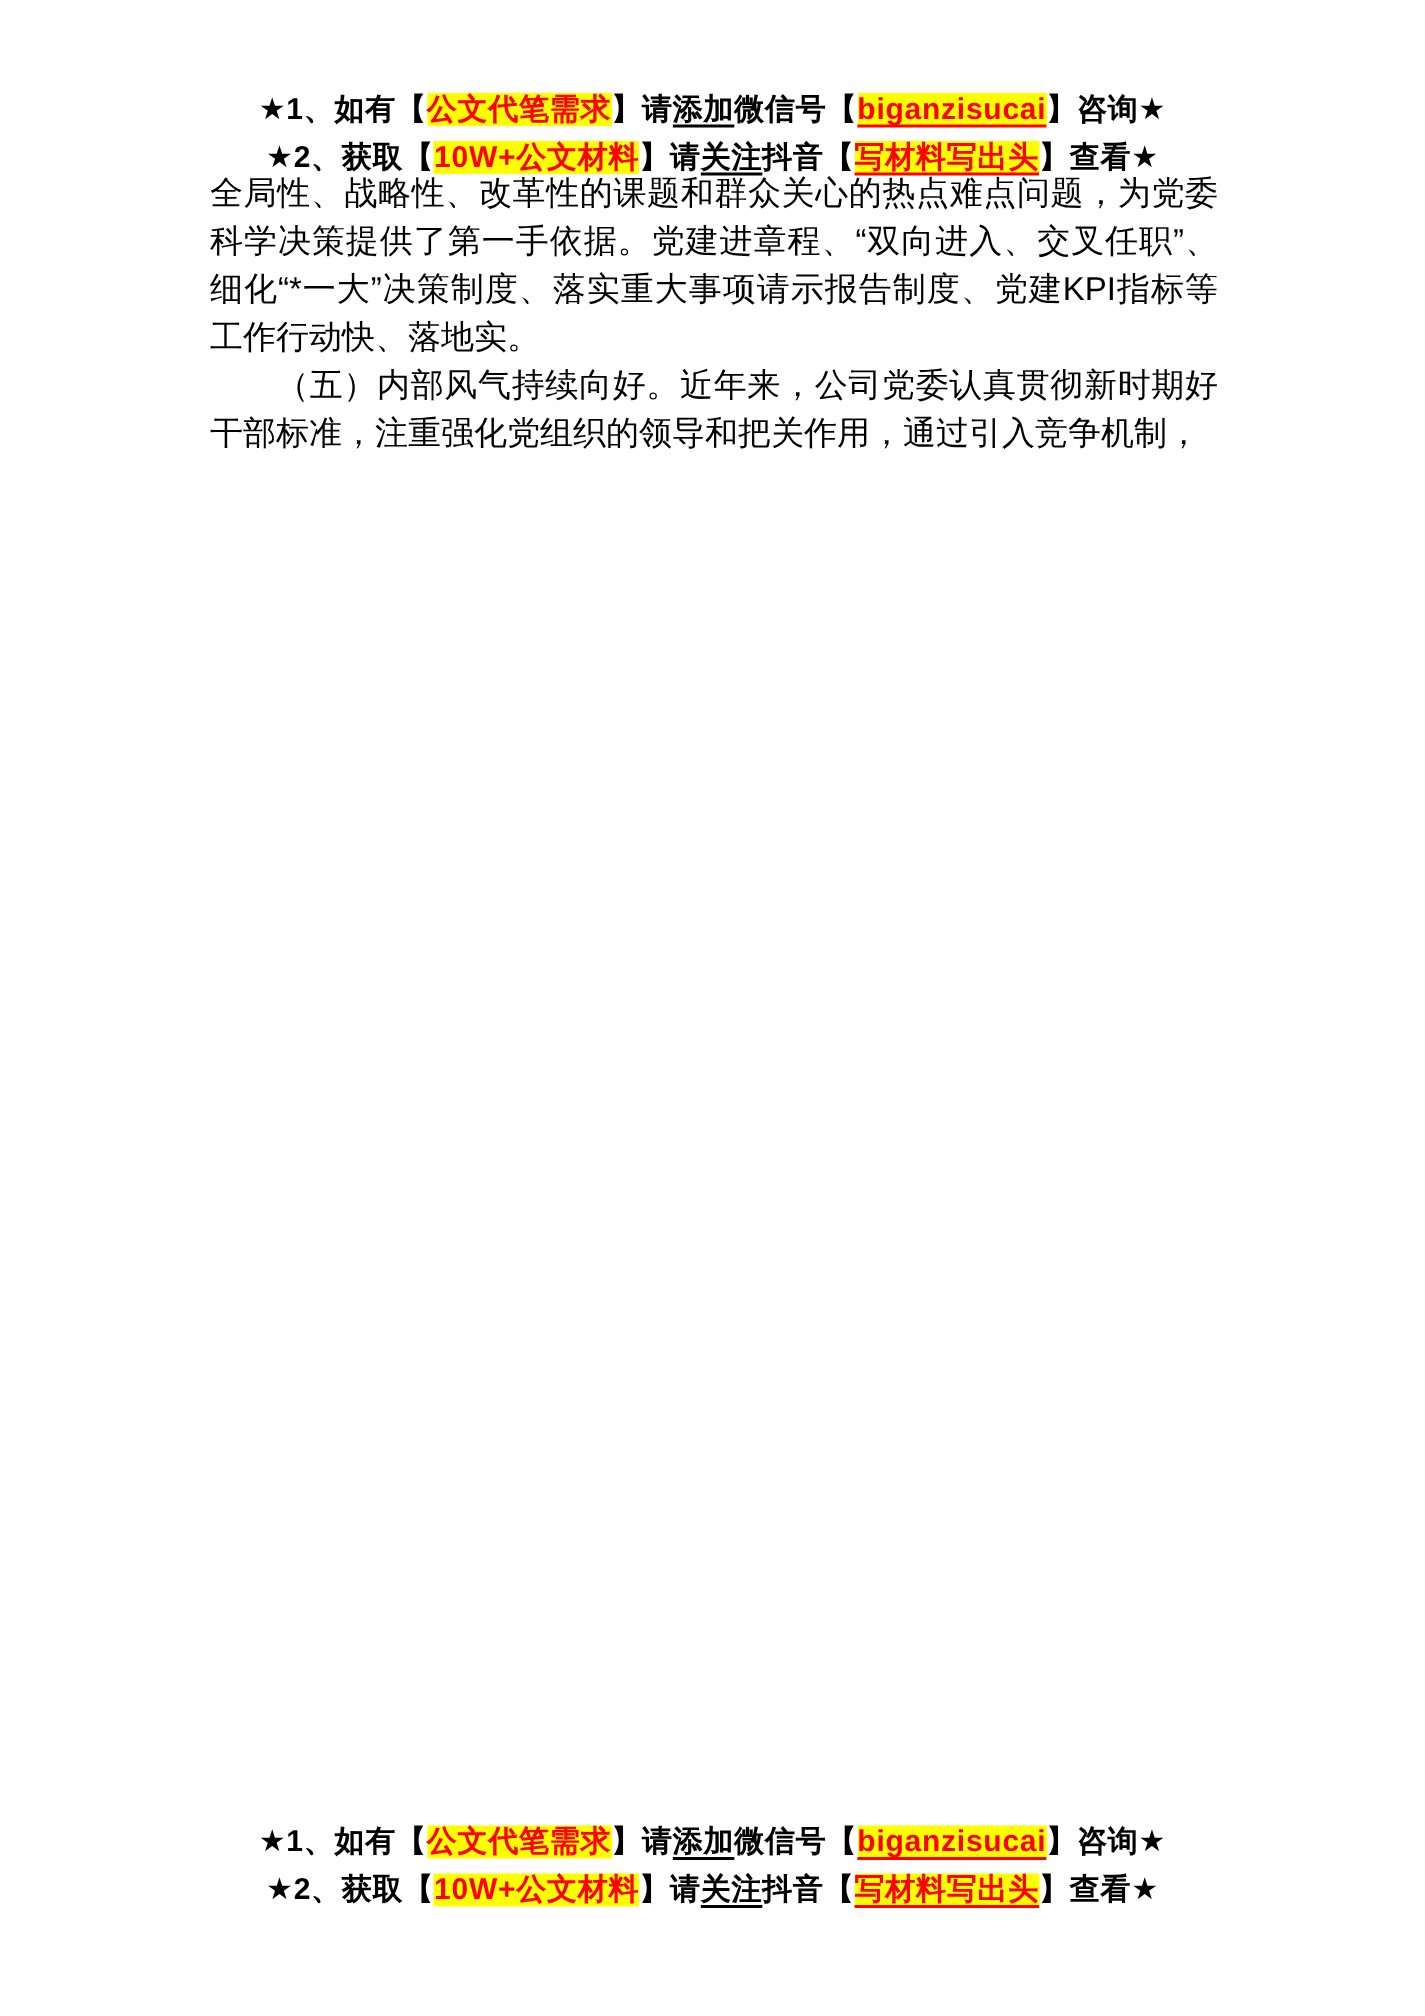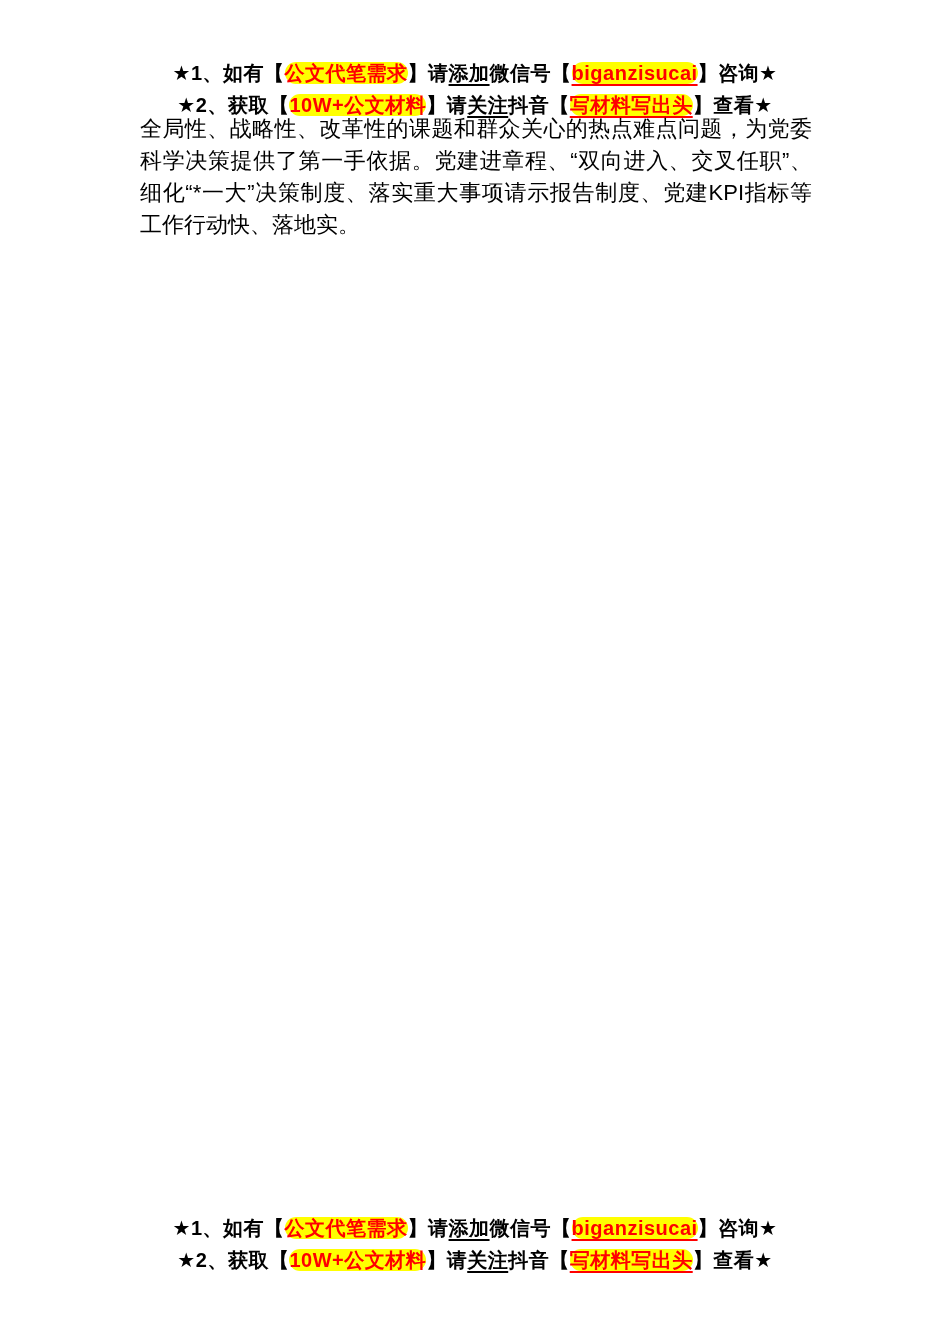--- a/index.html
+++ b/index.html
@@ -1,21 +1,21 @@
 <!DOCTYPE html>
 <html lang="zh" style="--hl: #ffff00; --red: #ff0000; --ink: #000000; --paper: #ffffff;"><head>
 <meta charset="utf-8">
 <style>
   :root{
     --hl:#ffff00;
     --red:#ff0000;
     --ink:#000000;
     --paper:#ffffff;
   }
-  *{margin:0;padding:0;box-sizing:border-box;border-radius:26px;}
+  *{margin:0;padding:0;box-sizing:border-box;}
   html,body{background:#ffffff;}
   .page{
     position:relative;
     width:950px;
     height:1344px;
     background:var(--paper);
     overflow:hidden;
     font-family:"Liberation Sans","DejaVu Sans",sans-serif;
     color:var(--ink);
   }
@@ -71,19 +71,20 @@
 <body>
 
 <div class="page">
   <div class="promo promo-header">
       <div class="promo-line"><span class="seg seg-plain">★1、如有【</span><span class="seg seg-hl">公文代笔需求</span><span class="seg seg-plain">】请</span><span class="seg seg-u">添加</span><span class="seg seg-plain">微信号【</span><span class="seg seg-hl-u">biganzisucai</span><span class="seg seg-plain">】咨询★</span></div>
       <div class="promo-line"><span class="seg seg-plain">★2、获取【</span><span class="seg seg-hl">10W+公文材料</span><span class="seg seg-plain">】请</span><span class="seg seg-u">关注</span><span class="seg seg-plain">抖音【</span><span class="seg seg-hl-u">写材料写出头</span><span class="seg seg-plain">】查看★</span></div>
     </div>
 
   <div class="body-text">
       <p class="para">全局性、战略性、改革性的课题和群众关心的热点难点问题，为党委科学决策提供了第一手依据。党建进章程、“双向进入、交叉任职”、细化“*一大”决策制度、落实重大事项请示报告制度、党建KPI指标等工作行动快、落地实。</p>
+      <p class="para indent">（五）内部风气持续向好。近年来，公司党委认真贯彻新时期好干部标准，注重强化党组织的领导和把关作用，通过引入竞争机制，</p>
     </div>
 
   <div class="promo promo-footer">
       <div class="promo-line"><span class="seg seg-plain">★1、如有【</span><span class="seg seg-hl">公文代笔需求</span><span class="seg seg-plain">】请</span><span class="seg seg-u">添加</span><span class="seg seg-plain">微信号【</span><span class="seg seg-hl-u">biganzisucai</span><span class="seg seg-plain">】咨询★</span></div>
       <div class="promo-line"><span class="seg seg-plain">★2、获取【</span><span class="seg seg-hl">10W+公文材料</span><span class="seg seg-plain">】请</span><span class="seg seg-u">关注</span><span class="seg seg-plain">抖音【</span><span class="seg seg-hl-u">写材料写出头</span><span class="seg seg-plain">】查看★</span></div>
     </div>
 </div>
 
 </body></html>

